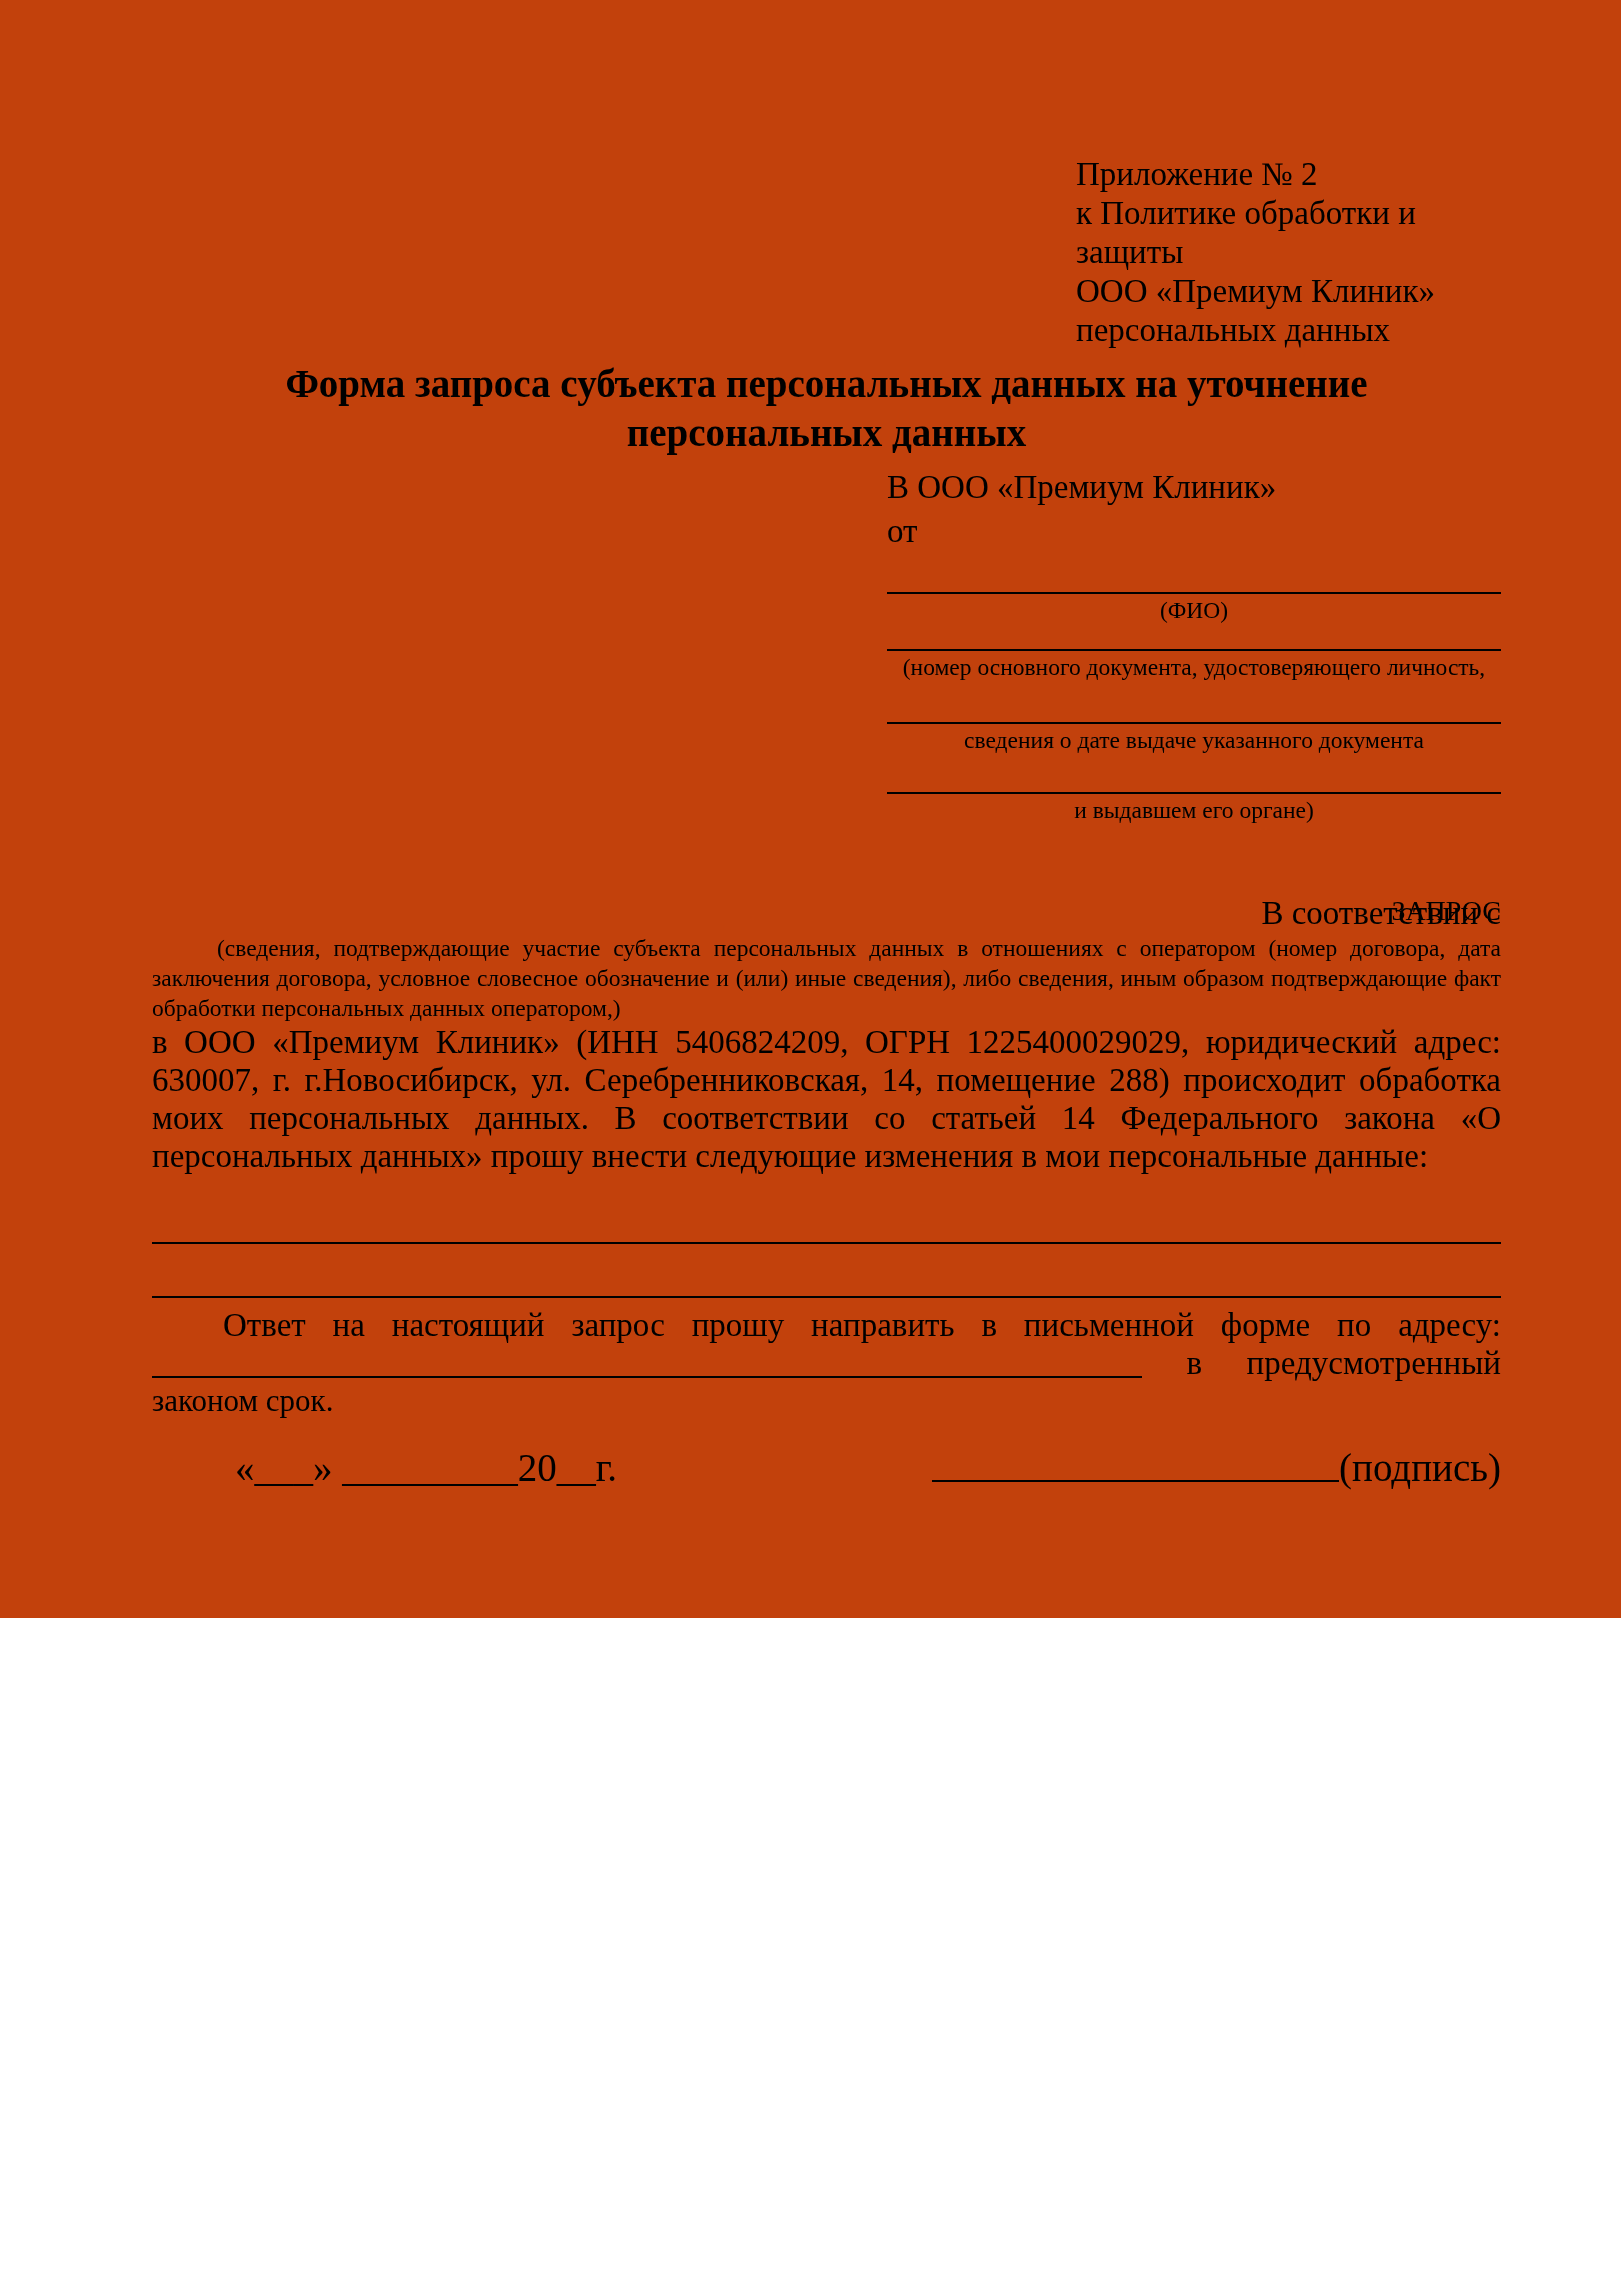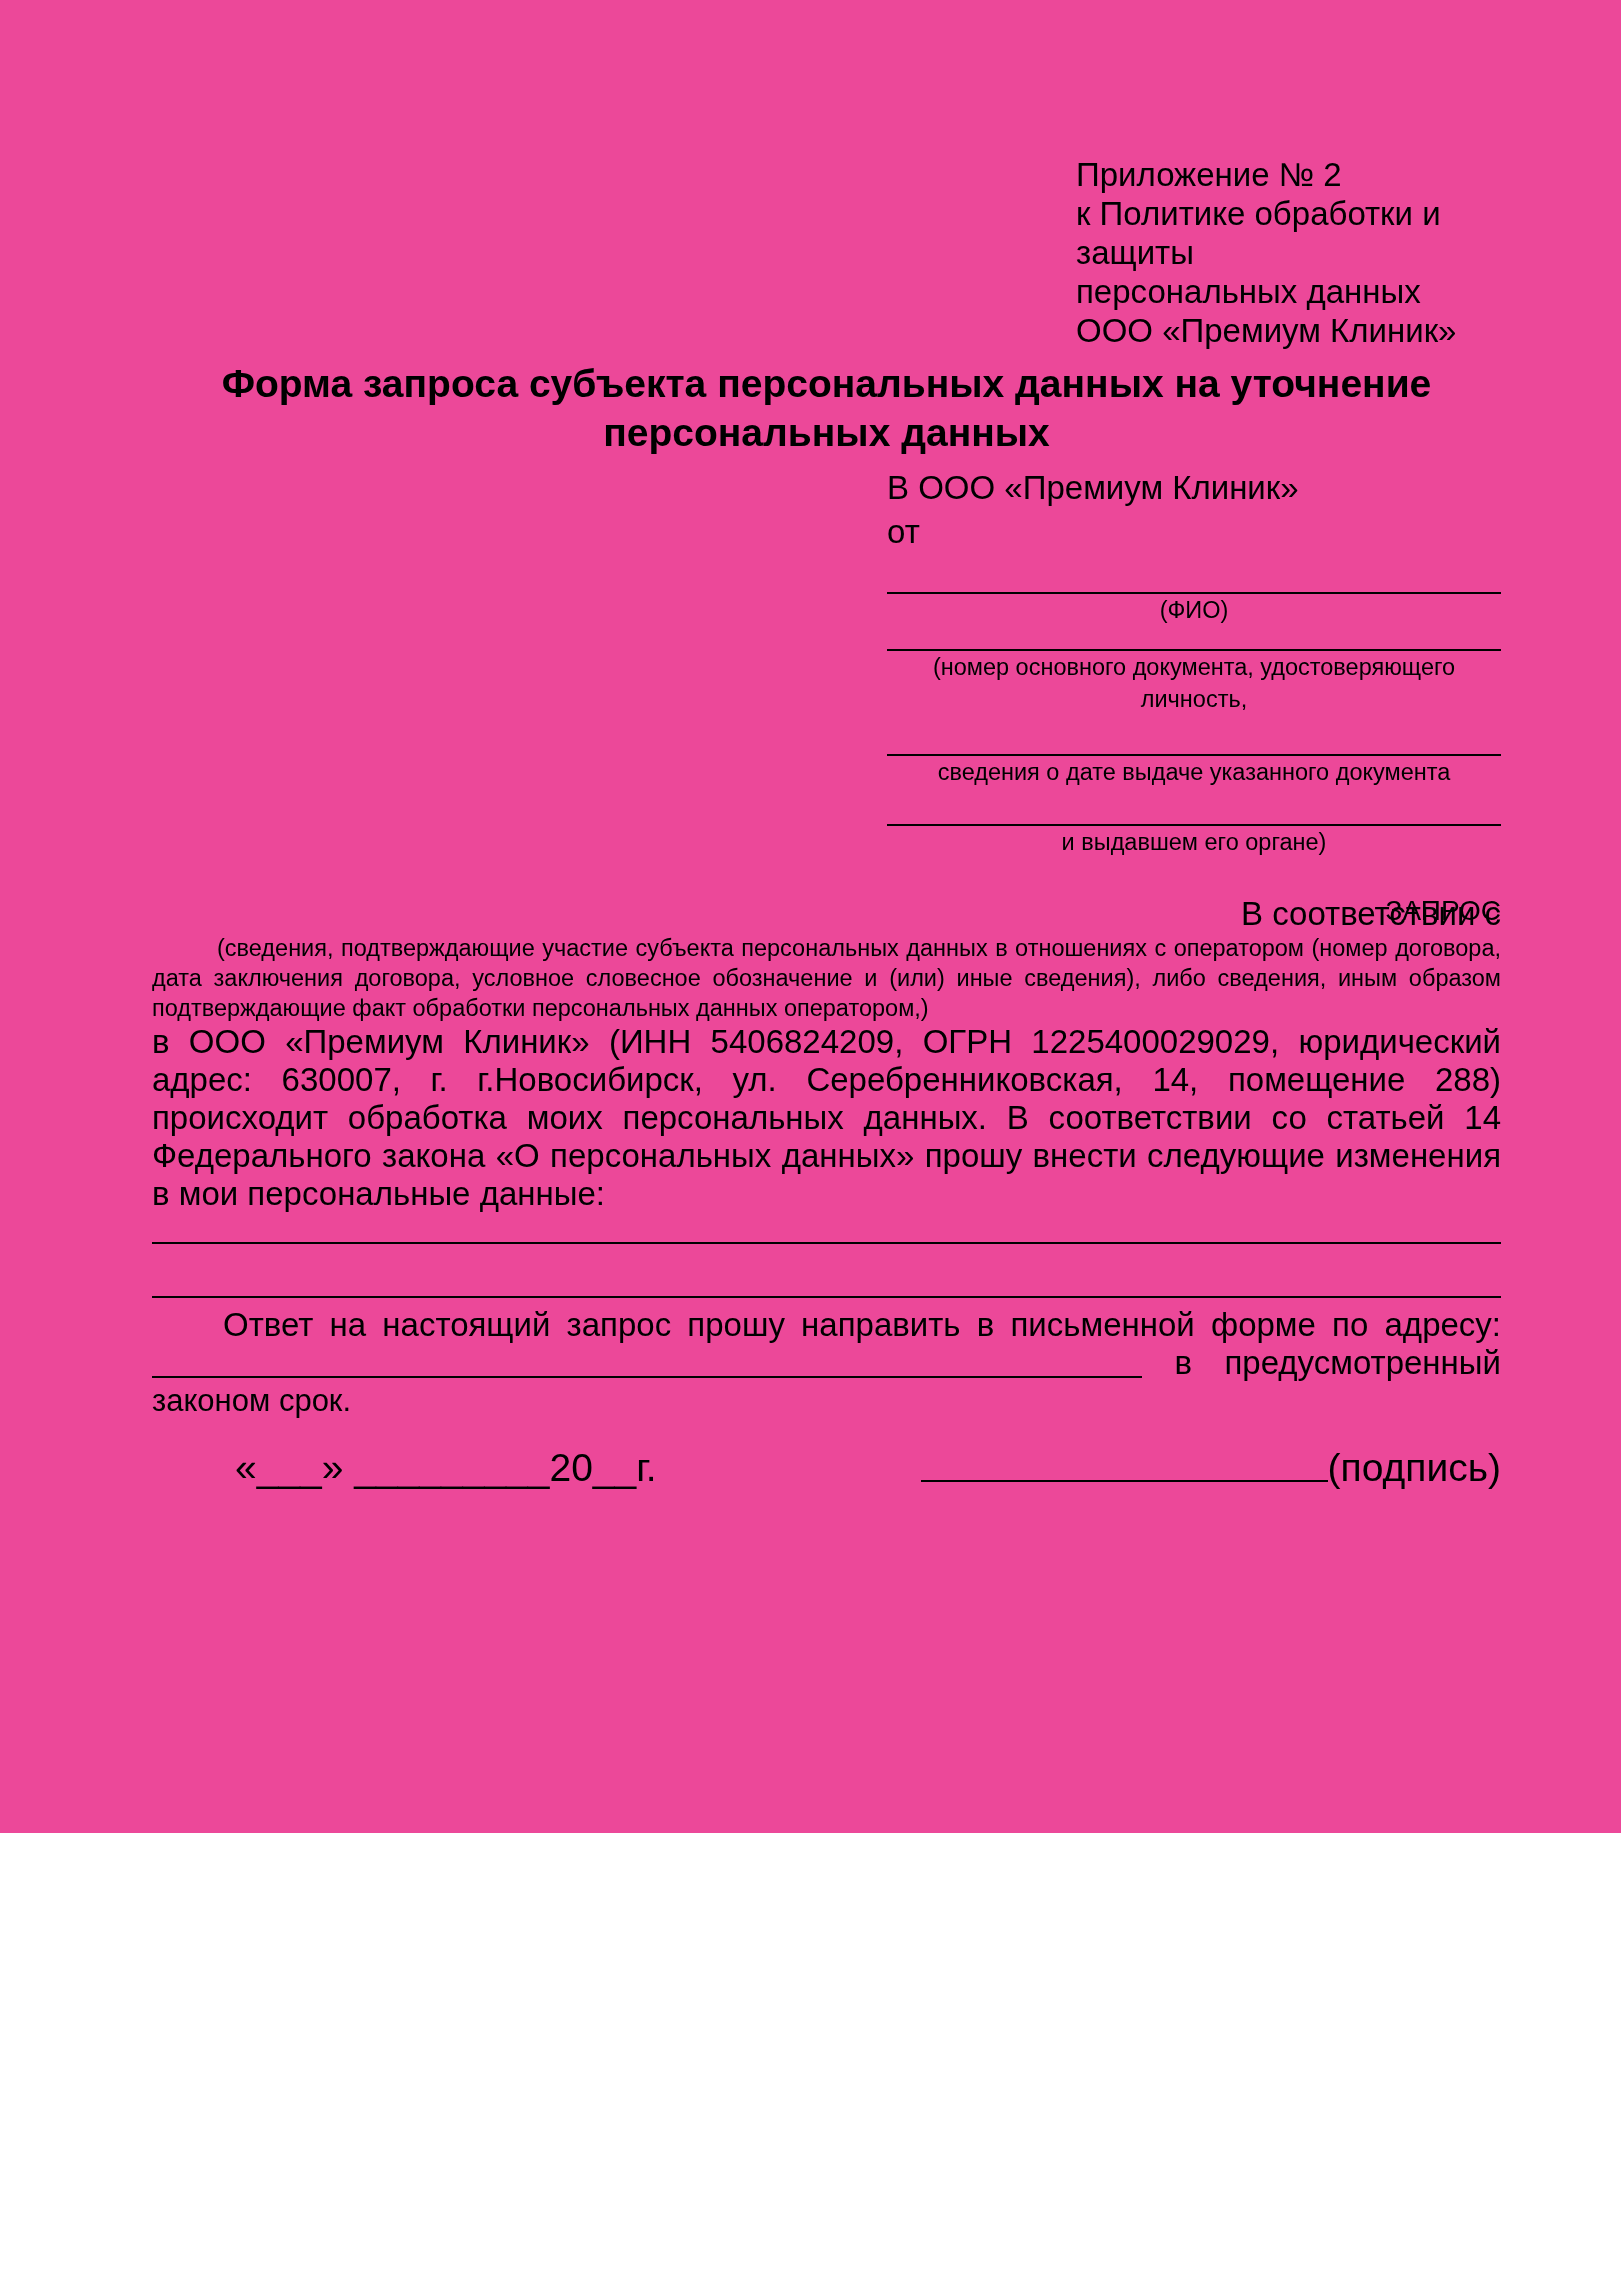--- a/index.html
+++ b/index.html
@@ -1,23 +1,23 @@
 <!DOCTYPE html>
 <html><head>
 <meta charset="utf-8">
 <style>
   * { margin: 0; padding: 0; box-sizing: border-box; }
   html, body { background: #ffffff; }
   .page {
     position: relative;
     width: 1621px;
-    height: 1833px;
-    background: #ec4899;
+    height: 1618px;
+    background: #c2410c;
     color: #000000;
-    font-family: Liberation Sans, sans-serif;
+    font-family: Liberation Serif, serif;
     overflow: hidden;
   }
   .content {
     position: absolute;
     left: 152px;
     top: 0;
     width: 1349px;
     height: 2294px;
   }
 
@@ -184,22 +184,22 @@
 </style>
 </head>
 <body>
 
 <div class="page">
   <div class="content">
 
     <div class="appendix">
       <div>Приложение № 2</div>
       <div>к Политике обработки и защиты</div>
+      <div>ООО «Премиум Клиник»</div>
       <div>персональных данных</div>
-      <div>ООО «Премиум Клиник»</div>
     </div>
 
     <div class="doc-title">Форма запроса субъекта персональных данных на уточнение персональных данных</div>
 
     <div class="addressee">
       <div>В ООО «Премиум Клиник»</div>
       <div class="from-word">от</div>
       <div class="rule rule-1"></div>
       <div class="field-note">(ФИО)</div>
       <div class="rule rule-2"></div>

